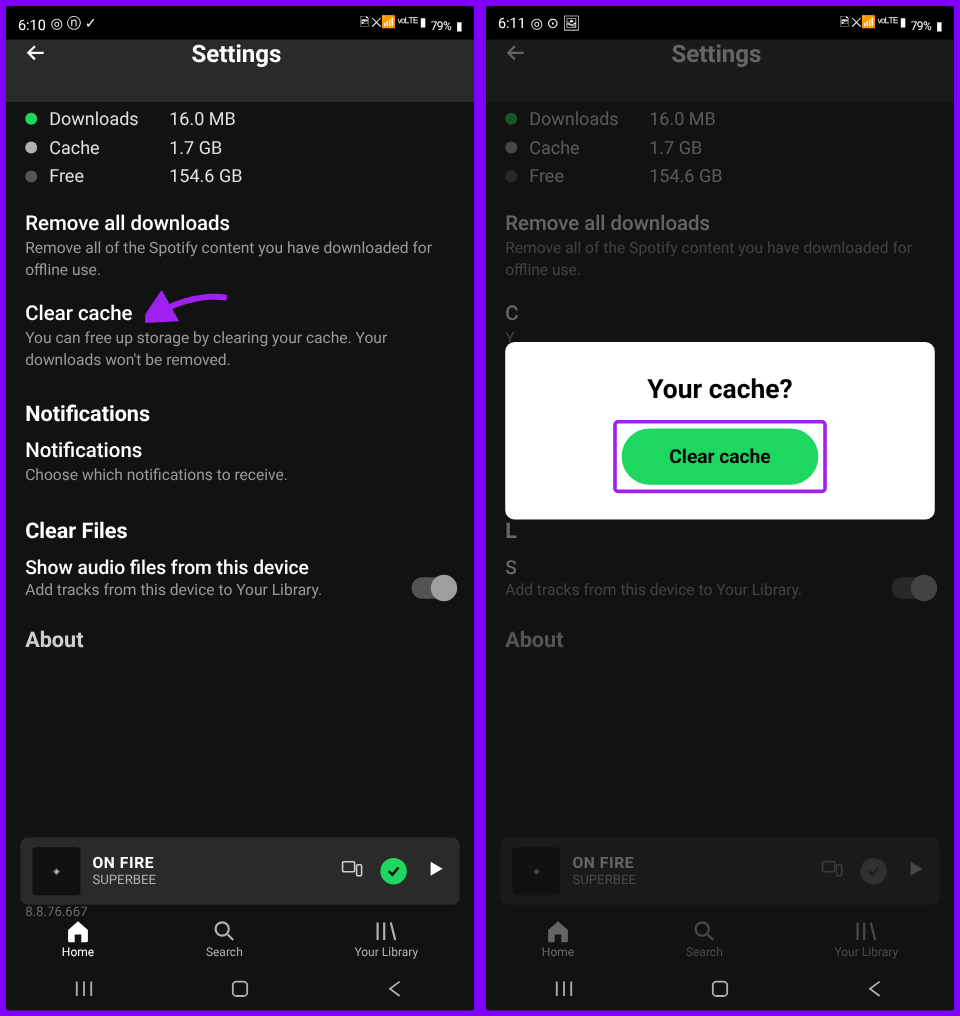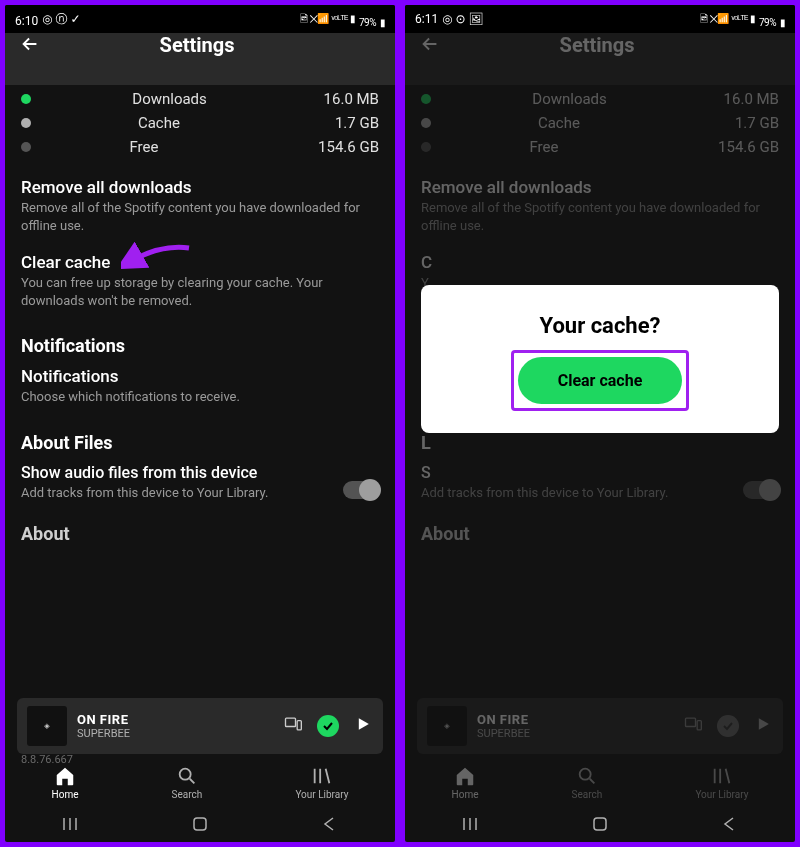--- a/index.html
+++ b/index.html
@@ -5,21 +5,21 @@
   * { box-sizing: border-box; margin: 0; padding: 0; font-family: -apple-system, BlinkMacSystemFont, "Segoe UI", Roboto, sans-serif; }
   body { background: #8000ff; display: flex; gap: 6px; padding: 3px; width: 800px; height: 847px; }
   .phone { flex: 1; background: #121212; border: 2px solid #8000ff; border-radius: 4px; display: flex; flex-direction: column; position: relative; overflow: hidden; }
   .statusbar { height: 28px; background: #000; color: #fff; display: flex; align-items: center; justify-content: space-between; padding: 0 10px; font-size: 12px; }
   .sb-left, .sb-right { display: flex; align-items: flex-end; gap: 4px; }
   .sb-right { font-size: 10px; letter-spacing: -0.5px; }
   .header { background: #2a2a2a; height: 52px; display: flex; align-items: flex-start; padding: 0 14px; color: #fff; }
   .header .title { flex: 1; text-align: center; font-size: 20px; font-weight: 700; margin-left: -28px; }
   .back svg { width: 22px; height: 22px; }
   .content { flex: 1; overflow: hidden; color: #fff; padding: 0 16px; position: relative; }
-  .storage-row { display: flex; align-items: center; gap: 10px; font-size: 14px; padding: 3px 0; justify-content: space-between; }
+  .storage-row { display: flex; align-items: center; gap: 10px; font-size: 14px; padding: 3px 0; }
   .dot { width: 10px; height: 10px; border-radius: 50%; }
   .storage-label { width: 90px; color: #e0e0e0; font-size: 15px; }
   .storage-value { color: #e0e0e0; font-size: 15px; }
   .section { margin-top: 18px; }
   .row-title { font-size: 17px; font-weight: 500; color: #fff; }
   .row-sub { font-size: 13px; color: #9a9a9a; margin-top: 2px; line-height: 1.35; }
   .section-head { font-size: 18px; font-weight: 700; margin-top: 26px; margin-bottom: 10px; }
   .toggle-row { display:flex; align-items:flex-start; }
   .toggle-row .text { flex:1; }
   .toggle { width:36px; height:18px; background:#535353; border-radius:10px; position:relative; margin-top:18px; }
@@ -113,21 +113,21 @@
           </svg>
       </div>
     </div>
 
     <div class="section-head">Notifications</div>
     <div>
       <div class="row-title">Notifications</div>
       <div class="row-sub">Choose which notifications to receive.</div>
     </div>
 
-    <div class="section-head">About Files</div>
+    <div class="section-head">Clear Files</div>
     <div class="toggle-row">
       <div class="text">
         <div class="row-title" style="font-size:16px;">Show audio files from this device</div>
         <div class="row-sub">Add tracks from this device to Your Library.</div>
       </div>
       <div class="toggle"></div>
     </div>
 
     <div class="about-peek">About</div>
   </div>

